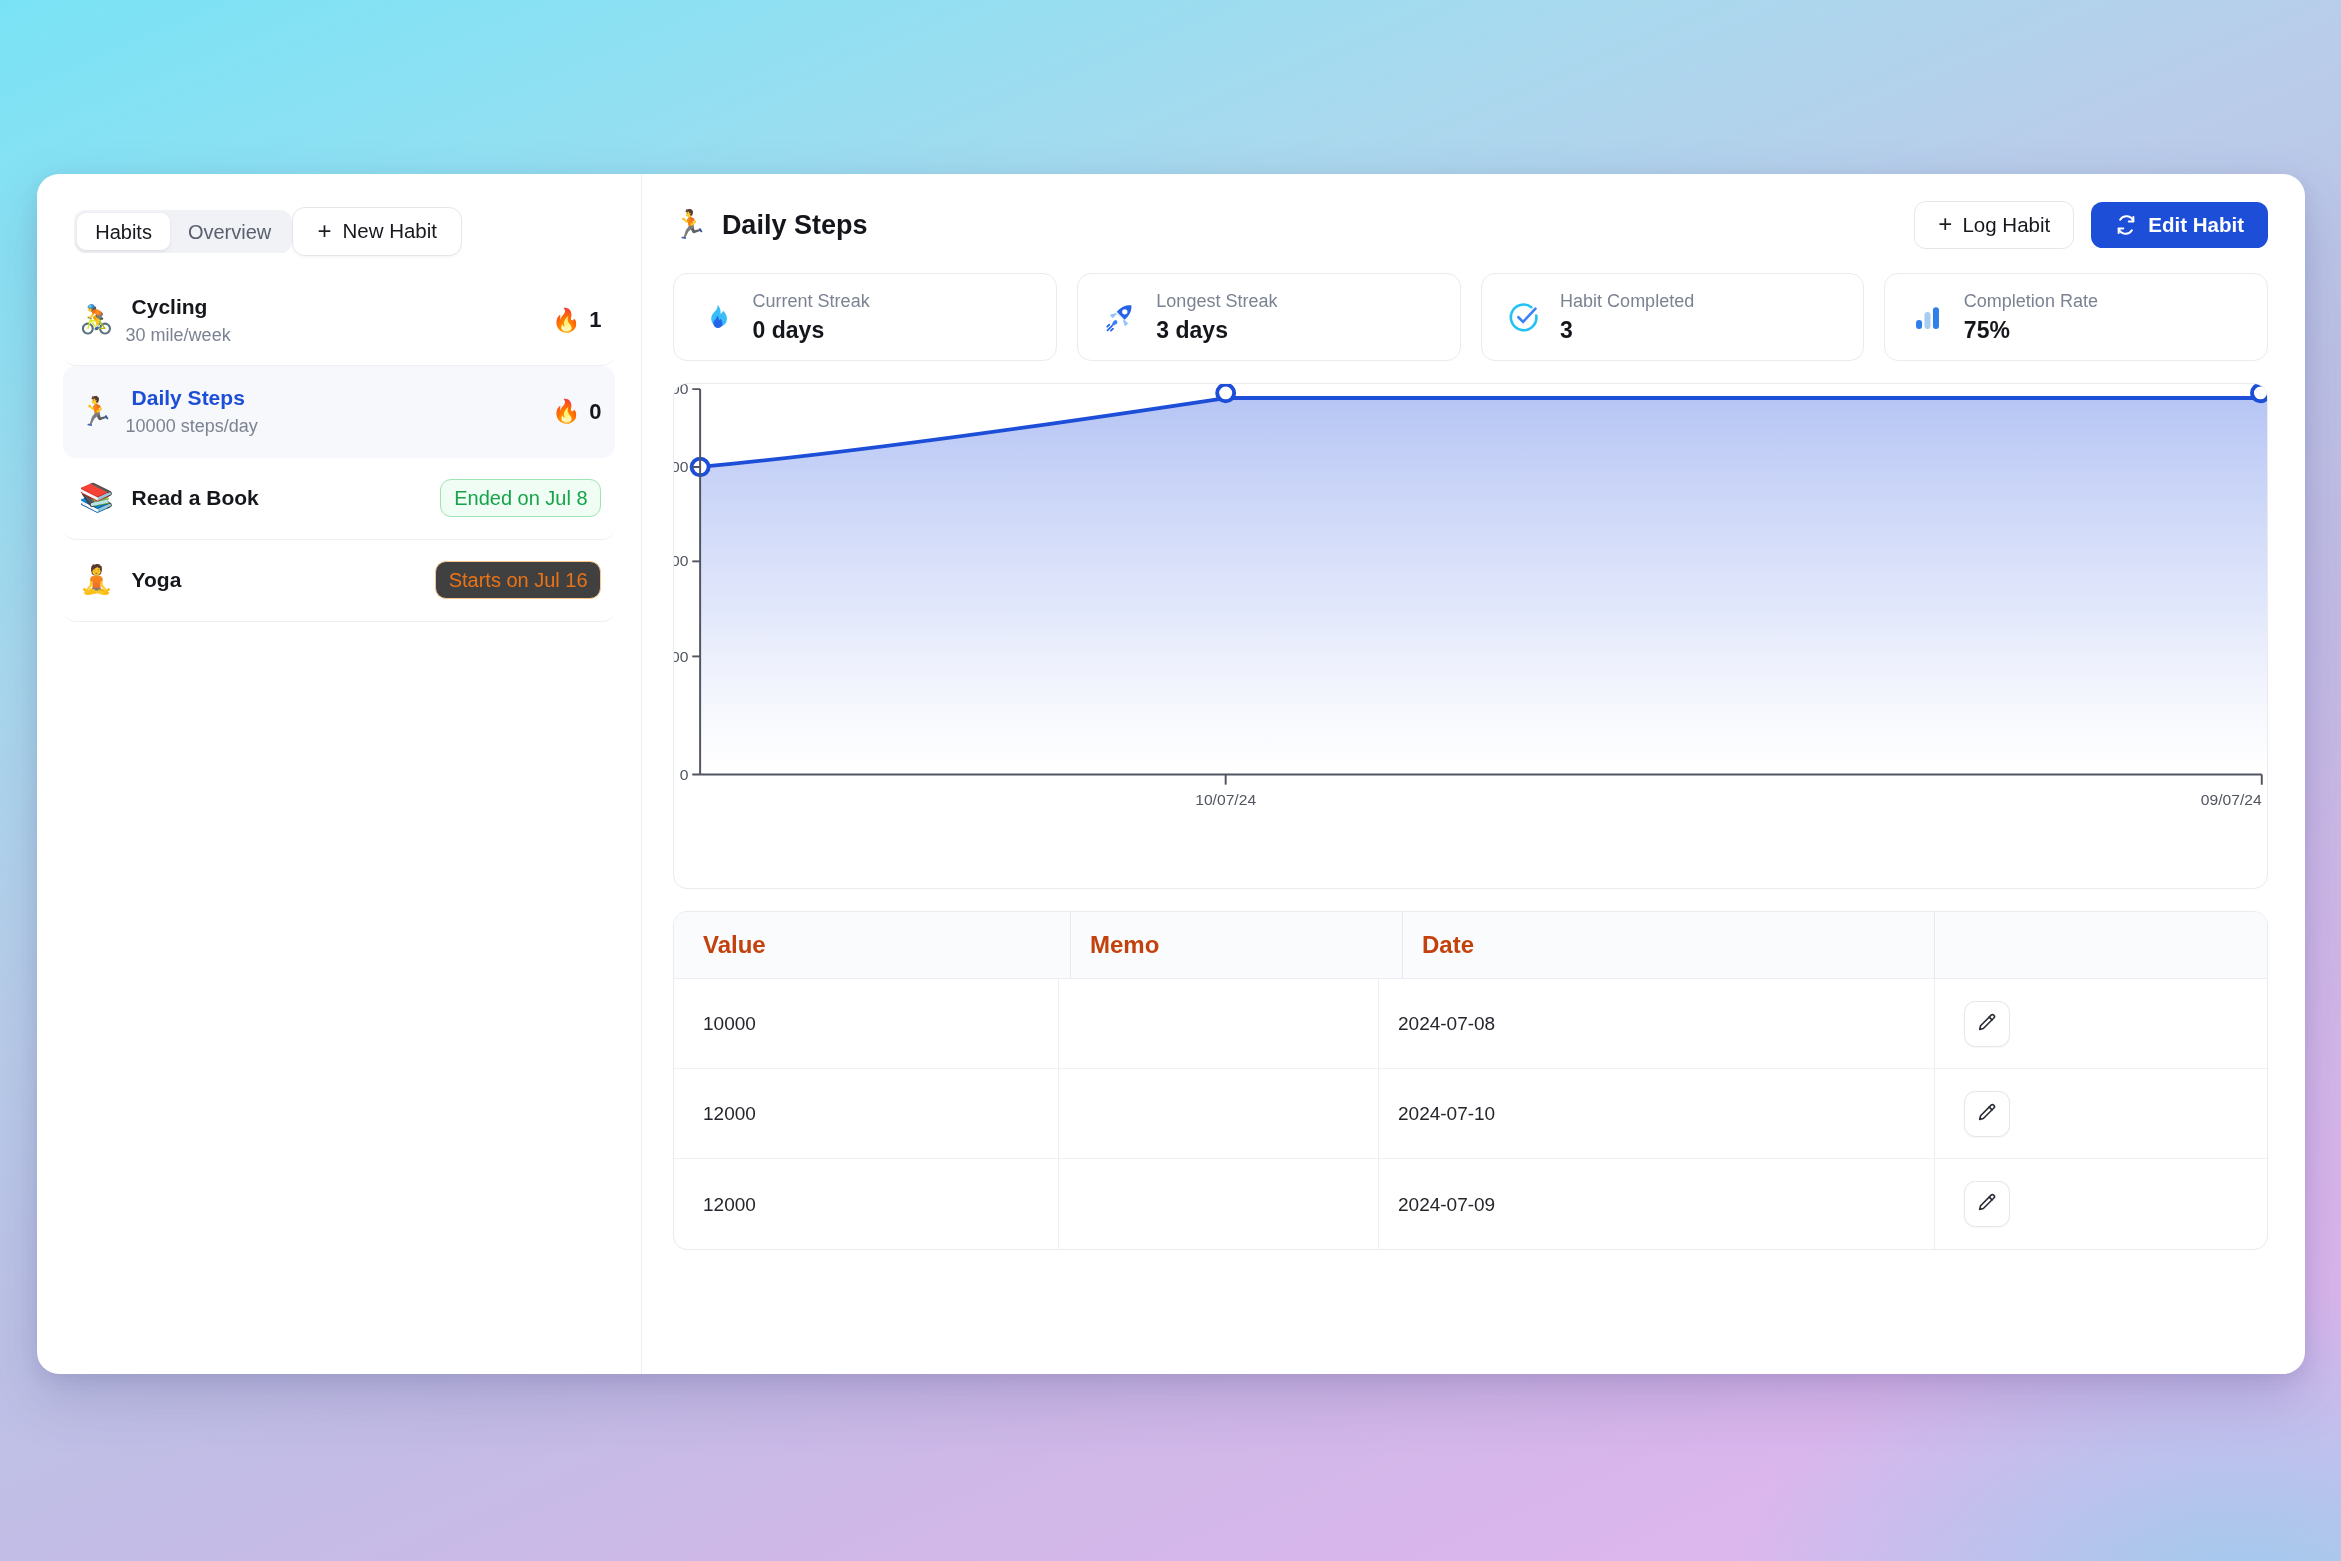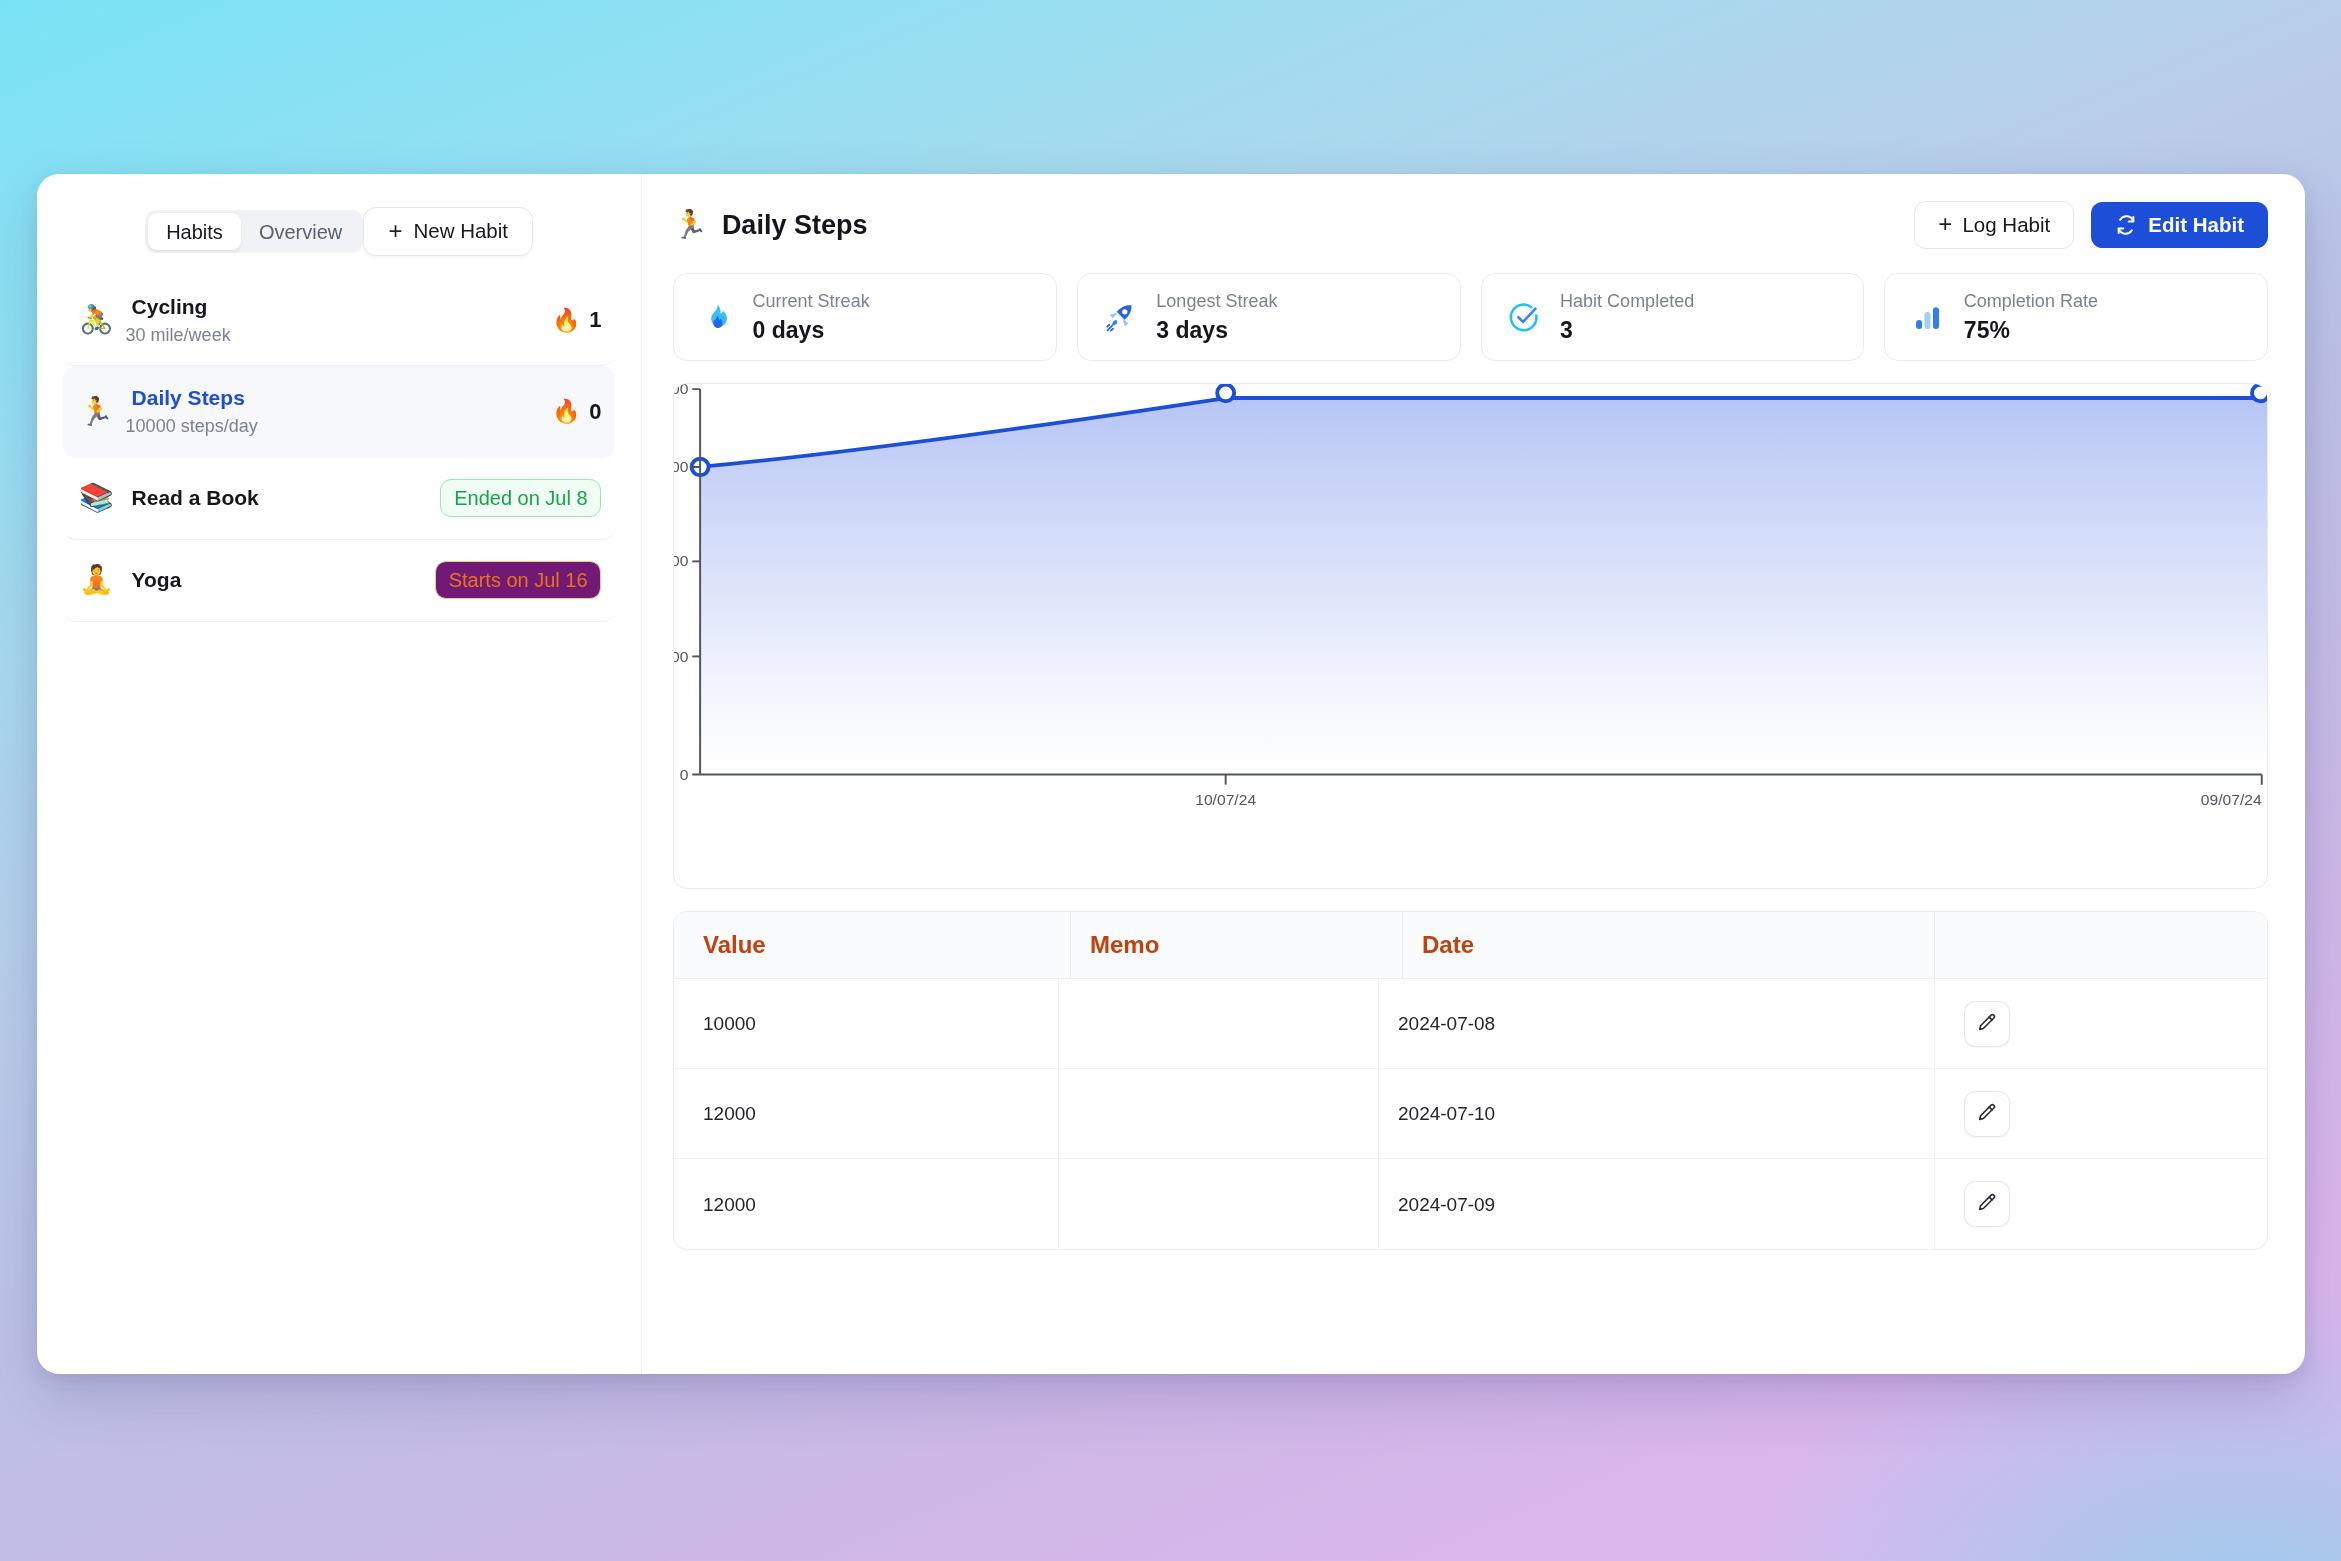--- a/index.html
+++ b/index.html
@@ -47,21 +47,21 @@
     flex: 0 0 605px;
     border-right: 1.3px solid #eef0f4;
     display: flex;
     flex-direction: column;
     padding: 0;
   }
 
   .sidebar-top {
     display: flex;
     align-items: center;
-    justify-content: center;
+    justify-content: flex-start;
     padding: 33px 37px 19px 37px;
   }
 
   .segmented {
     display: flex;
     background: #f1f2f5;
     border-radius: 11.5px;
     padding: 3.2px;
     gap: 0;
   }
@@ -157,21 +157,21 @@
 
   .pill {
     font-size: 20px;
     padding: 6.4px 12.8px;
     border-radius: 11px;
     border: 1.3px solid;
     white-space: nowrap;
     line-height: 1.15;
   }
   .pill.green { color: #16a34a; border-color: #9ee3b4; background: #f0fdf4; }
-  .pill.orange { color: #ea7317; border-color: #f6c98a; background: #701a75; }
+  .pill.orange { color: #ea7317; border-color: #f6c98a; background: #404040; }
 
   
   .main {
     flex: 1;
     padding: 27px 37px 0 31px;
     display: flex;
     flex-direction: column;
     min-width: 0;
   }
 

